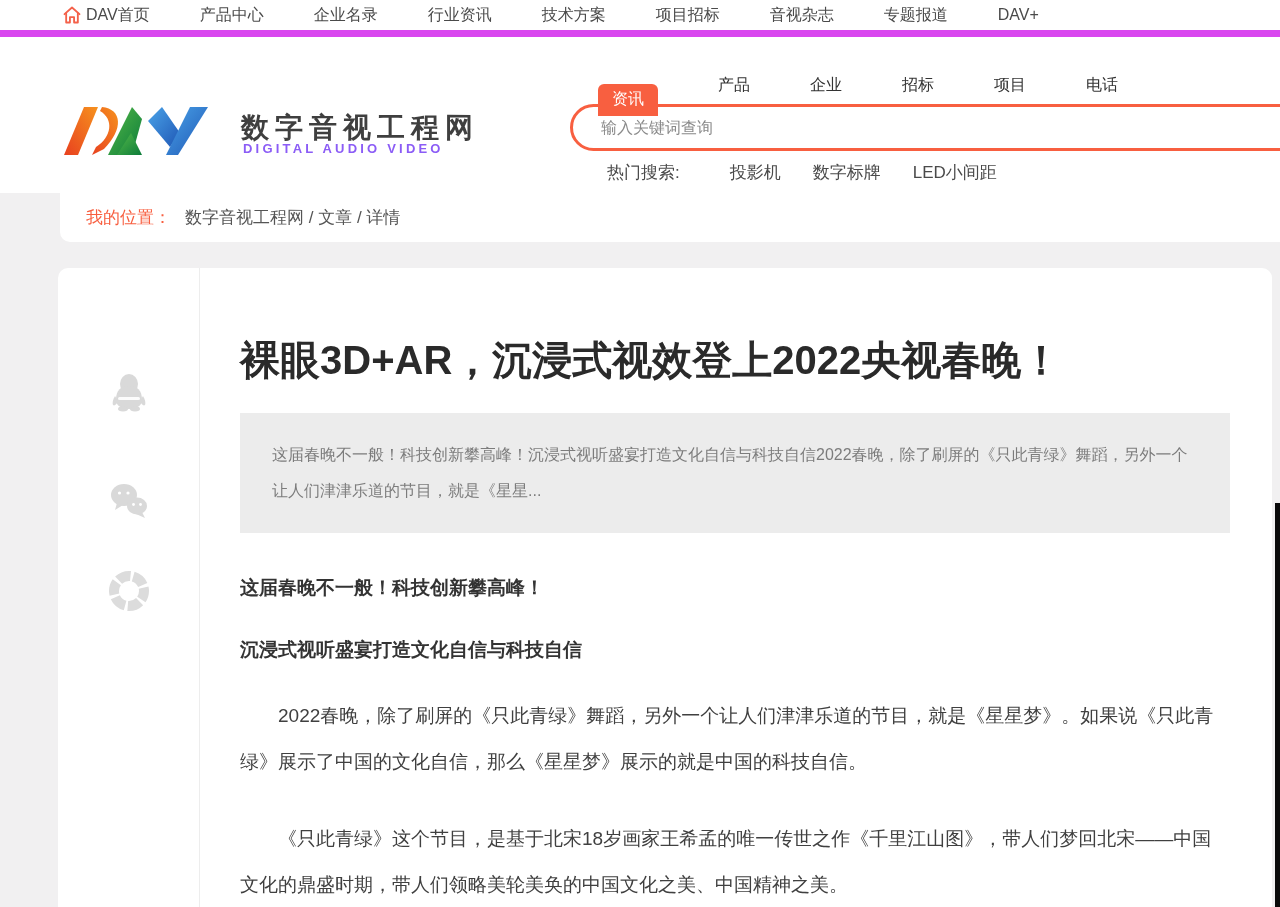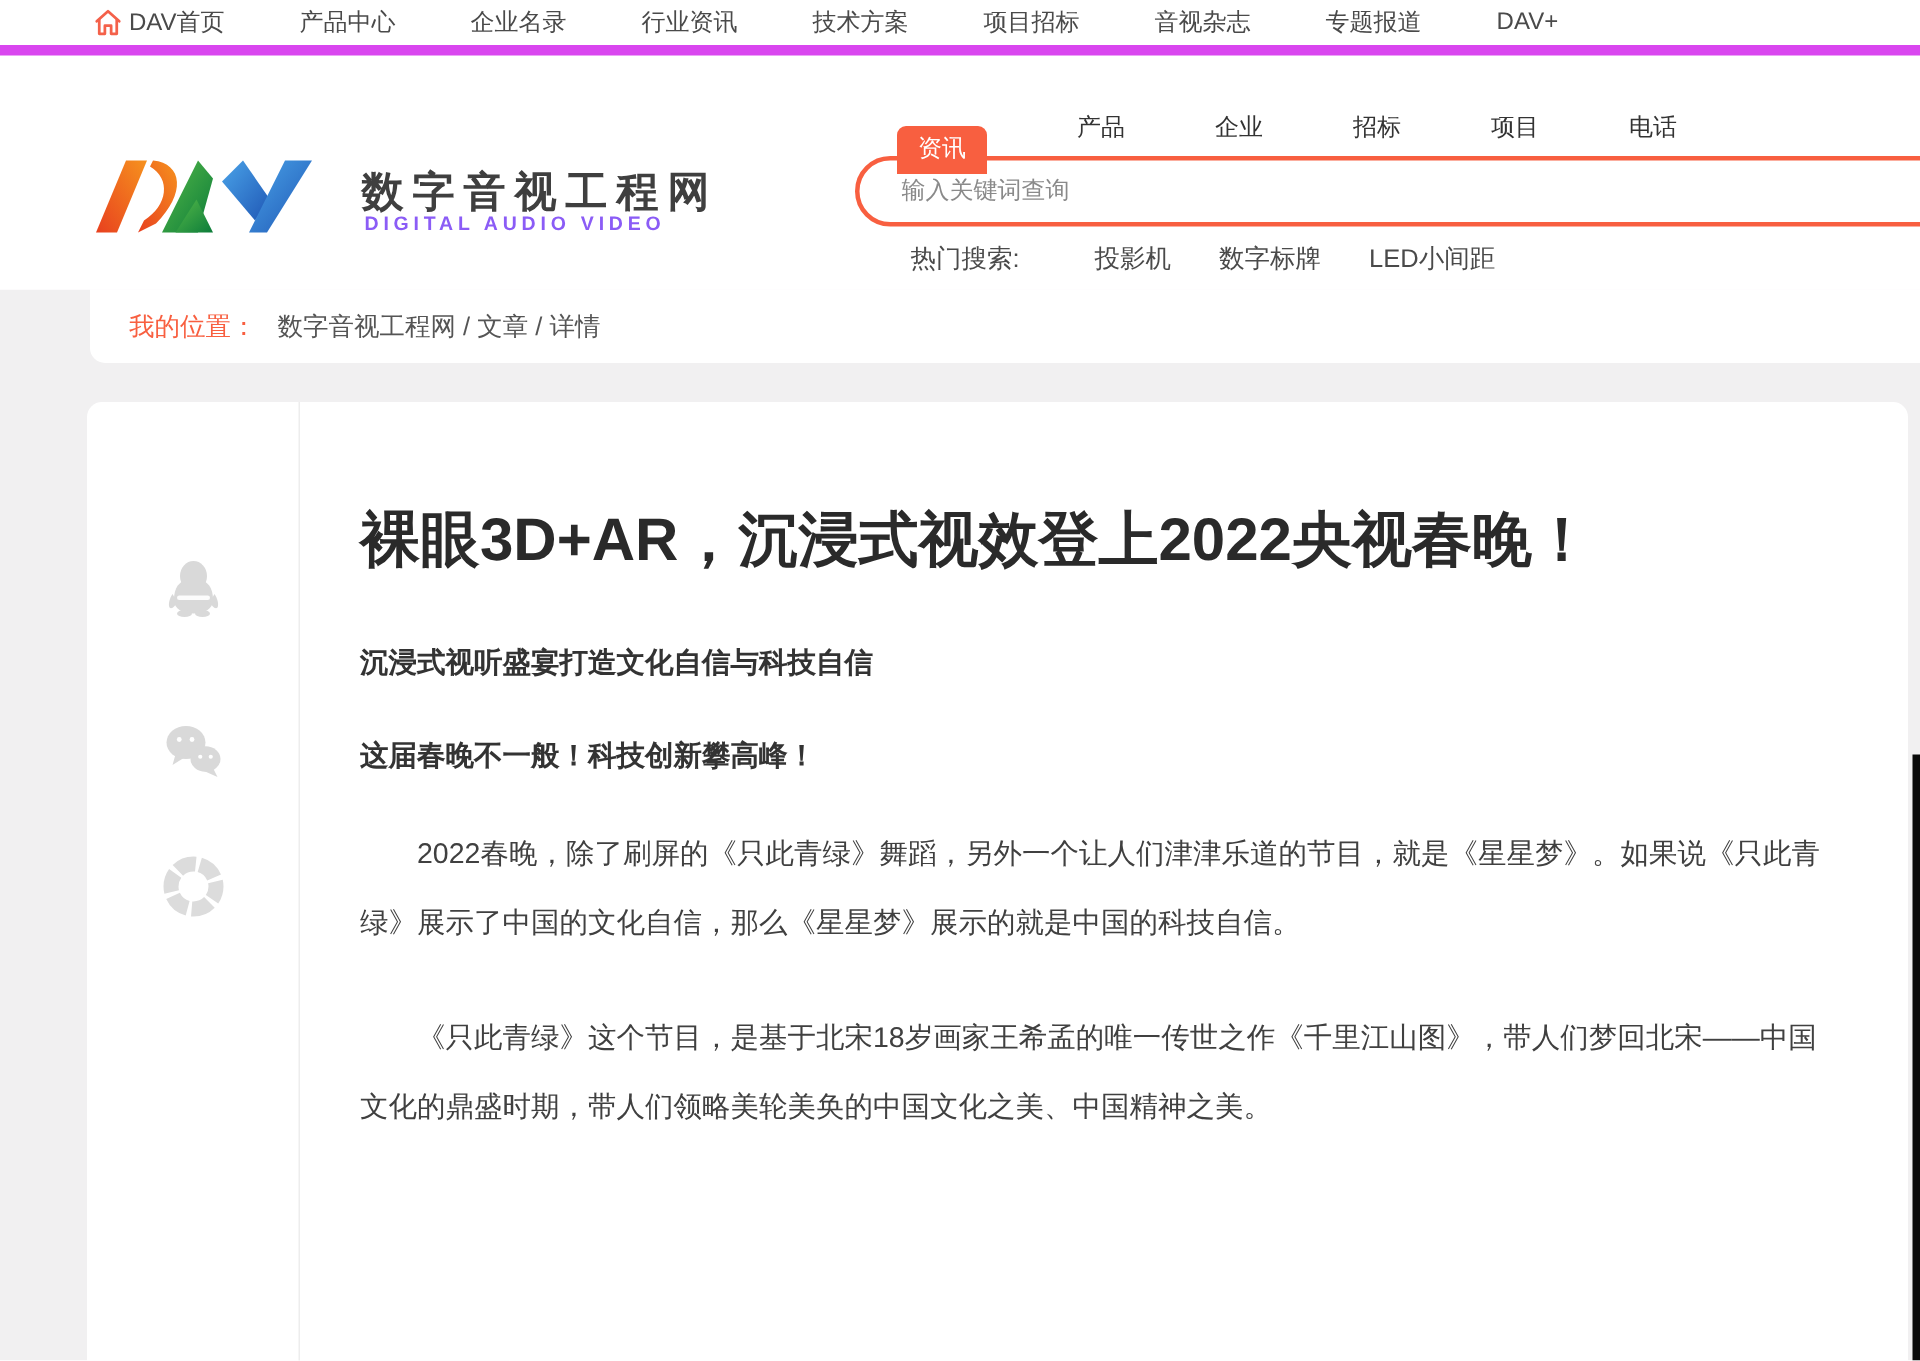--- a/index.html
+++ b/index.html
@@ -204,22 +204,23 @@
     </svg>
 
     <svg class="share-ic" style="top:302px" viewBox="0 0 42 42">
       <circle cx="21" cy="21" r="15" fill="none" stroke="#dcdcdc" stroke-width="10" stroke-dasharray="13 2.7" stroke-dashoffset="4"></circle>
     </svg>
   </div>
 
   <div class="art-body">
     <h1 class="art-title">裸眼3D+AR，沉浸式视效登上2022央视春晚！</h1>
 
-
+    <div class="art-summary">这届春晚不一般！科技创新攀高峰！沉浸式视听盛宴打造文化自信与科技自信2022春晚，除了刷屏的《只此青绿》舞蹈，另外一个让人们津津乐道的节目，就是《星星...</div>
+
+    <div class="art-sub">这届春晚不一般！科技创新攀高峰！</div>
     <div class="art-sub">沉浸式视听盛宴打造文化自信与科技自信</div>
-    <div class="art-sub">这届春晚不一般！科技创新攀高峰！</div>
 
     <p class="art-p">2022春晚，除了刷屏的《只此青绿》舞蹈，另外一个让人们津津乐道的节目，就是《星星梦》。如果说《只此青绿》展示了中国的文化自信，那么《星星梦》展示的就是中国的科技自信。</p>
     <p class="art-p">《只此青绿》这个节目，是基于北宋18岁画家王希孟的唯一传世之作《千里江山图》，带人们梦回北宋——中国文化的鼎盛时期，带人们领略美轮美奂的中国文化之美、中国精神之美。</p>
   </div>
 </section>
 
 <div class="scroll-thumb"></div>
 
 </body></html>

